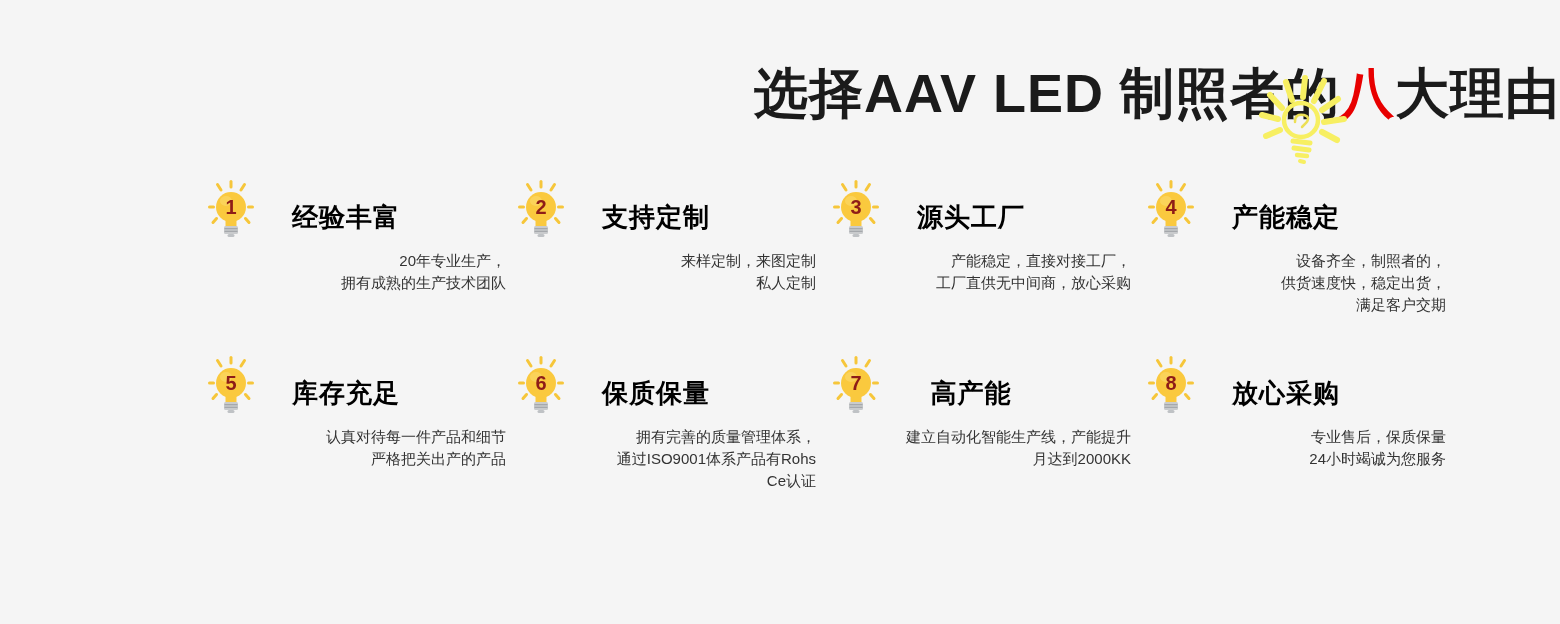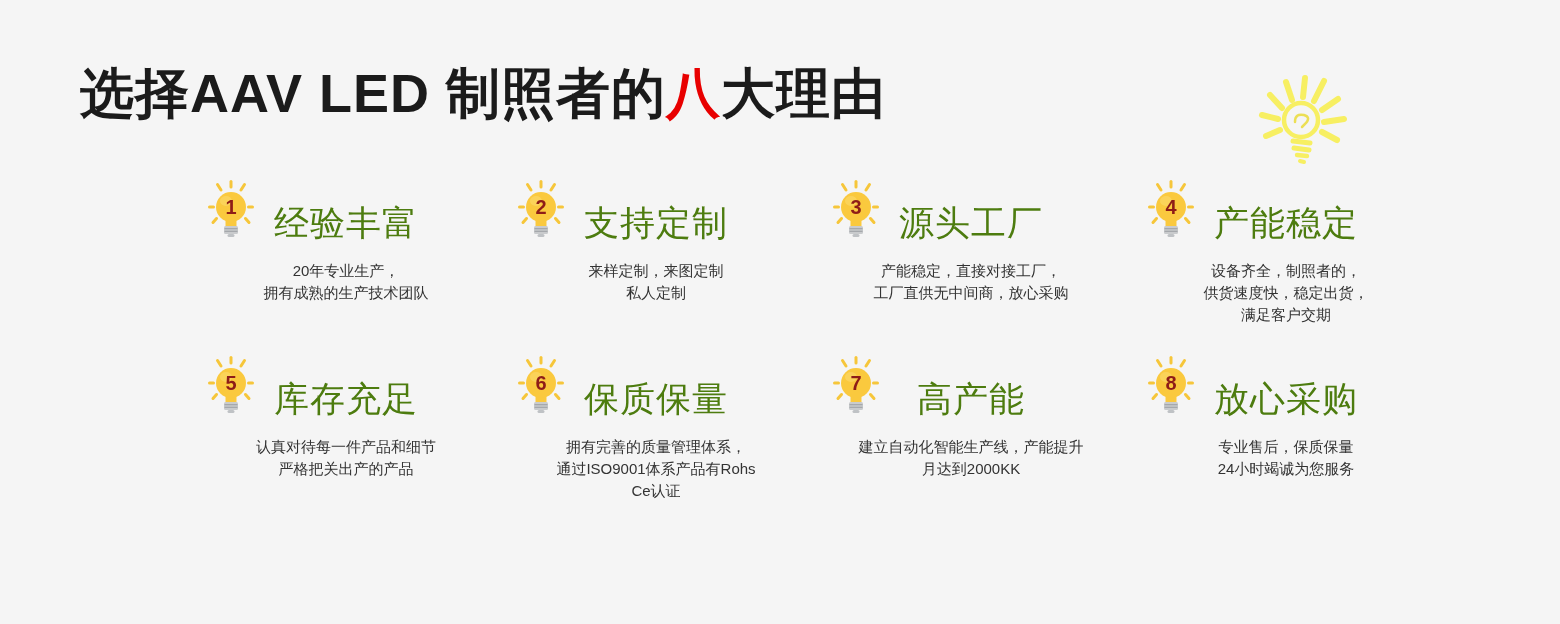--- a/index.html
+++ b/index.html
@@ -11,21 +11,21 @@
   .canvas {
     position: relative;
     width: 1560px; height: 624px;
     background: #f5f5f5;
     overflow: hidden;
   }
   .main-title {
     position: absolute;
     left: 80px; top: 62px; width: 1480px;
     margin: 0;
-    text-align: left;
+    text-align: right;
     font-size: 54px;
     font-weight: 600;
     letter-spacing: 1px;
     line-height: 1.15;
     color: #1b1b1b;
     white-space: nowrap;
   }
   .main-title .hl { color: #e80000; }
   .doodle {
     position: absolute;
@@ -34,29 +34,29 @@
   .item { position: absolute; width: 320px; }
   .item-head { position: relative; height: 66px; }
   .bulb { position: absolute; left: 22px; top: 0; }
   .bulb text {
     font-family: "Liberation Sans", sans-serif;
   }
   .item-title {
     position: absolute;
     left: 0; right: 0; top: 20px;
     text-align: center;
-    font-size: 35px;
-    font-weight: 400;
+    font-size: 26px;
+    font-weight: 700;
     letter-spacing: 1px;
-    color: #4d7c0f;
+    color: #000000;
     white-space: nowrap;
   }
   .item-desc {
-    margin-top: 14px;
-    text-align: center;
+    margin-top: 4px;
+    text-align: right;
     font-size: 15px;
     line-height: 22px;
     color: #333333;
   }
   .desc-line { white-space: nowrap; }
 </style>
 </head>
 <body>
 
 <div class="canvas">

